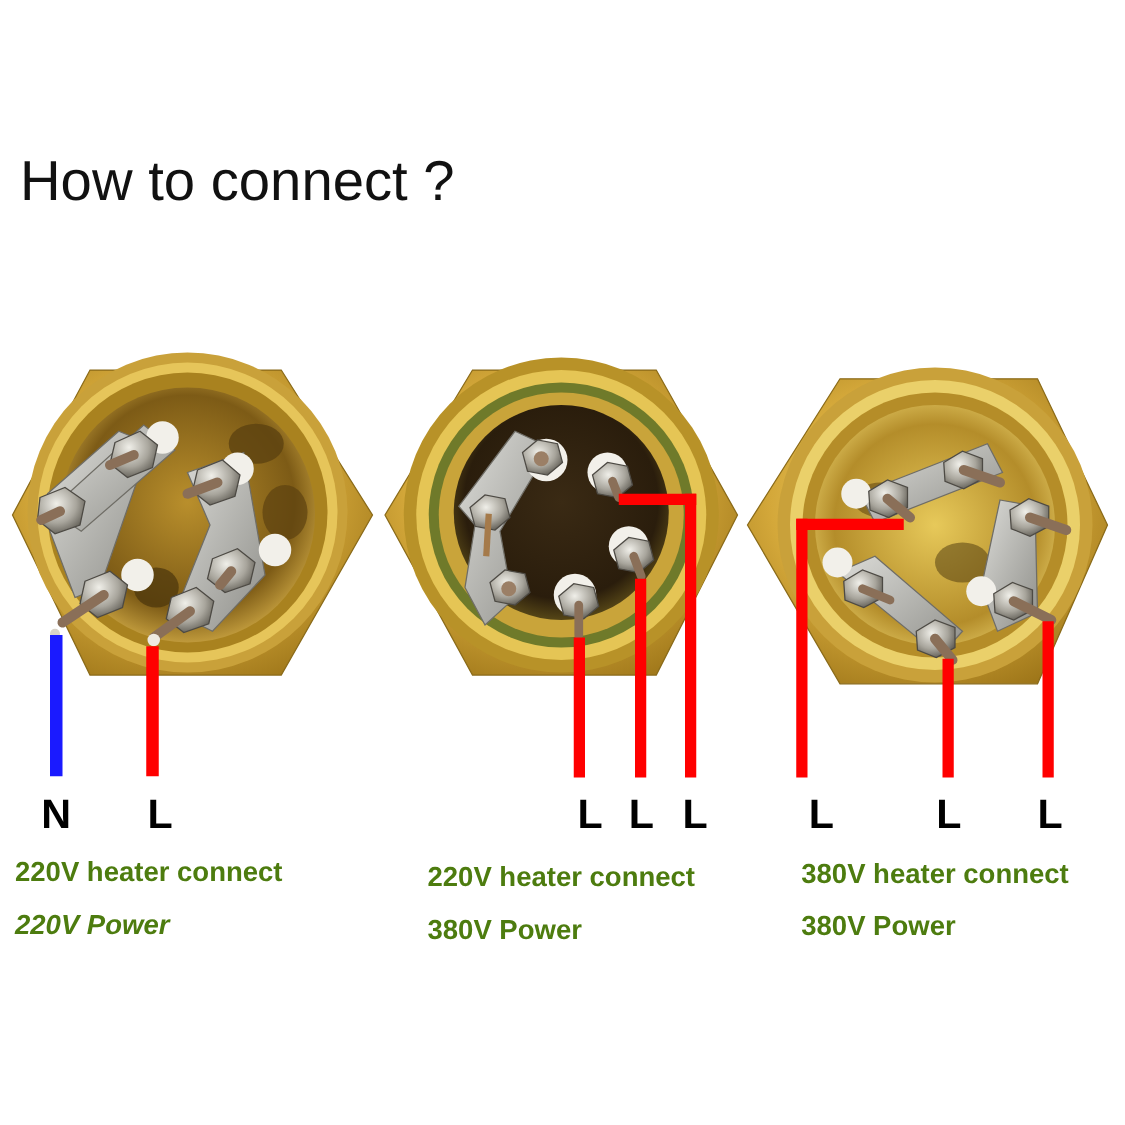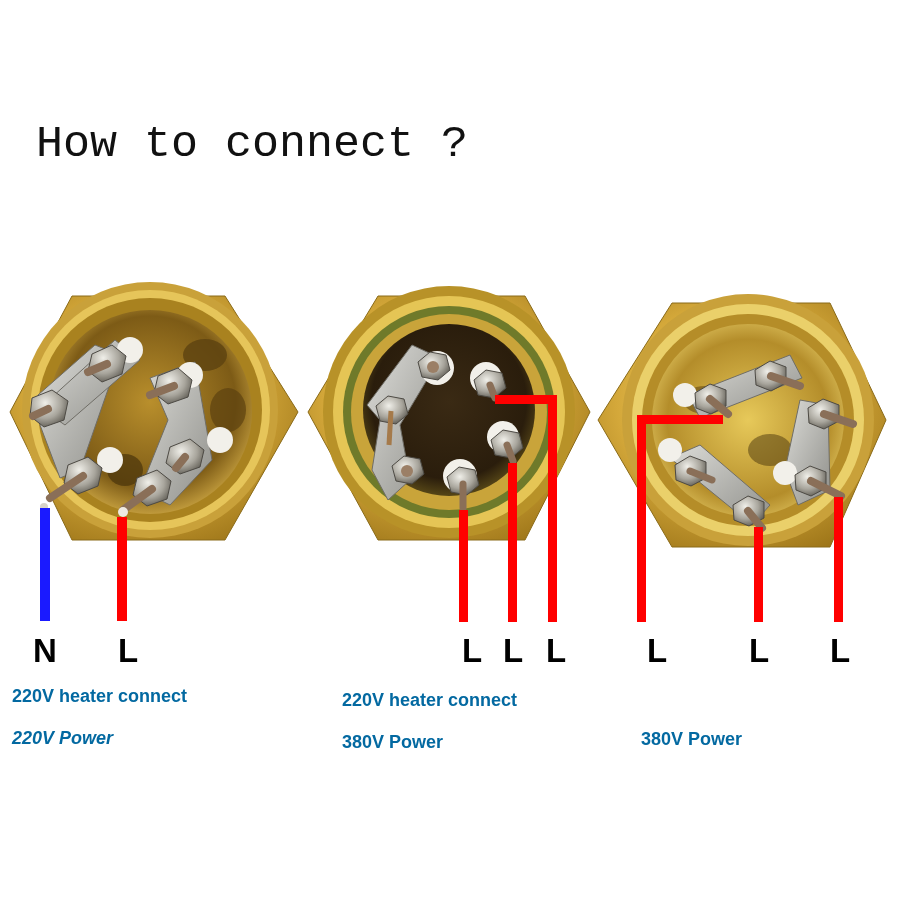--- a/index.html
+++ b/index.html
@@ -1,34 +1,34 @@
 <!DOCTYPE html>
 <html><head>
 <meta charset="utf-8">
 <style>
   html, body { margin: 0; padding: 0; background: #ffffff; }
   body { width: 900px; height: 900px; position: relative; overflow: hidden; }
   .canvas { position: absolute; left: 0; top: 0; width: 900px; height: 900px; background: #ffffff; }
   .title {
     position: absolute; left: 16px; top: 122px;
-    font-family: Liberation Mono, monospace;
+    font-family: Liberation Sans, sans-serif;
     font-size: 45px; font-weight: normal; color: #111111;
-    letter-spacing: 0px; white-space: nowrap; line-height: 1; margin-left: 20px;
+    letter-spacing: 0px; white-space: nowrap; line-height: 1;
   }
   .heater-svg { position: absolute; left: 0; top: 0; width: 900px; height: 900px; }
   .term-label {
     position: absolute;
     font-family: "Liberation Sans", sans-serif;
     font-weight: bold; font-size: 33px; color: #000000; line-height: 1;
     transform: translateX(-50%);
   }
   .caption {
     position: absolute;
     font-family: "Liberation Sans", sans-serif;
-    font-weight: bold; font-size: 18px; color: #0369a1;
+    font-weight: bold; font-size: 22px; color: #4d7c0f;
     white-space: nowrap; line-height: 1;
   }
 </style>
 </head>
 <body>
 
 <div class="canvas">
 
   <div class="title">How to connect ?</div>
 
@@ -190,15 +190,16 @@
   <div class="term-label" style="left:657px; top:634px;">L</div>
   <div class="term-label" style="left:759px; top:634px;">L</div>
   <div class="term-label" style="left:840px; top:634px;">L</div>
 
   <div class="caption" style="left:12px; top:687px;">220V heater connect</div>
   <div class="caption" style="left:12px; top:729px;font-style:italic;">220V Power</div>
 
   <div class="caption" style="left:342px; top:691px;">220V heater connect</div>
   <div class="caption" style="left:342px; top:733px;">380V Power</div>
 
+  <div class="caption" style="left:641px; top:688px;">380V heater connect</div>
   <div class="caption" style="left:641px; top:730px;">380V Power</div>
 
 </div>
 
 </body></html>

